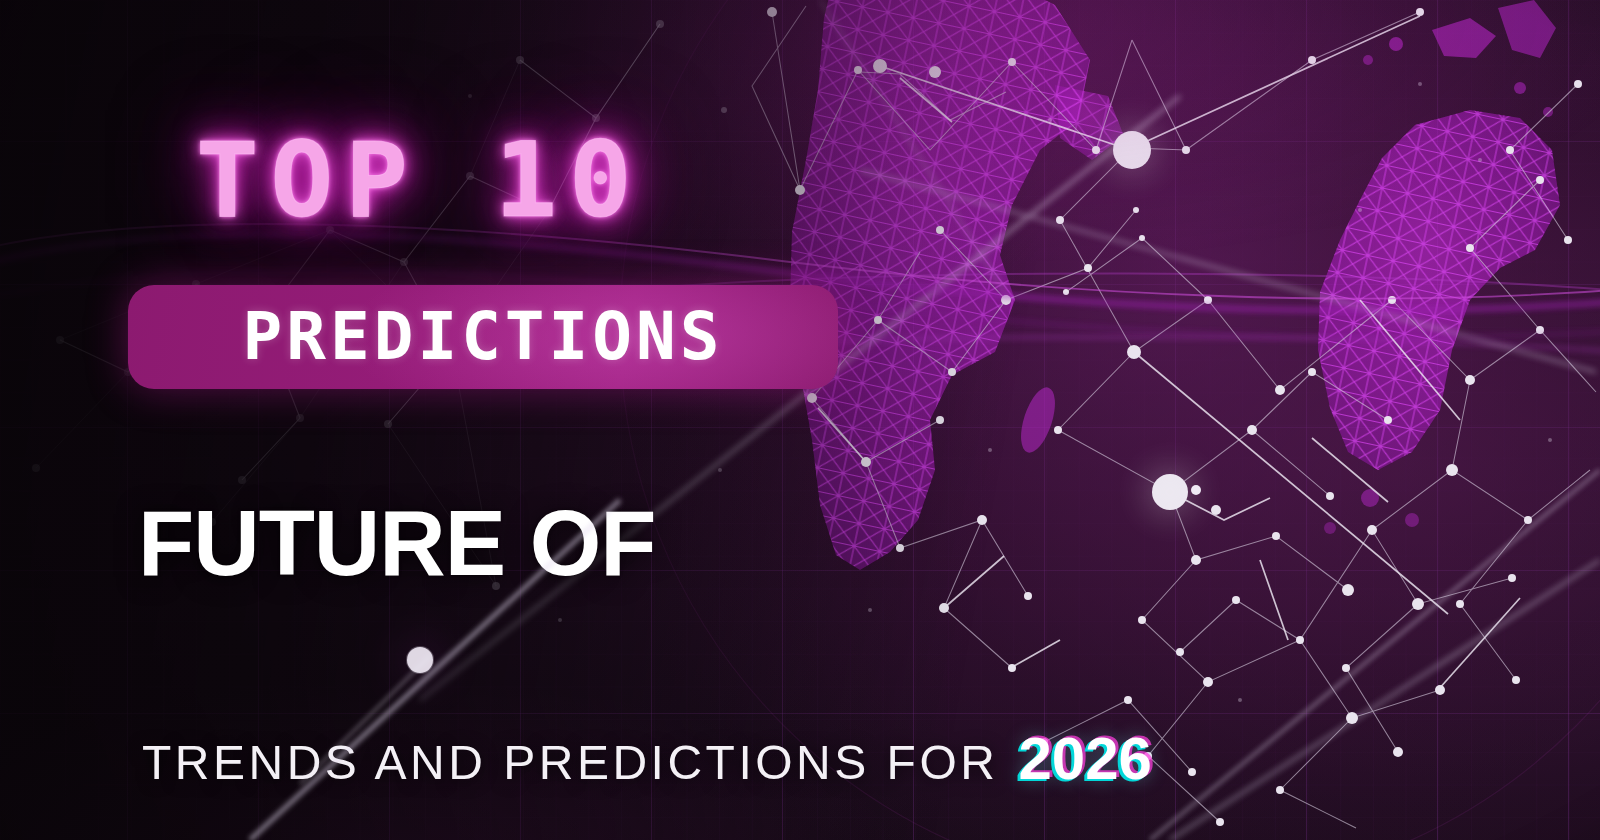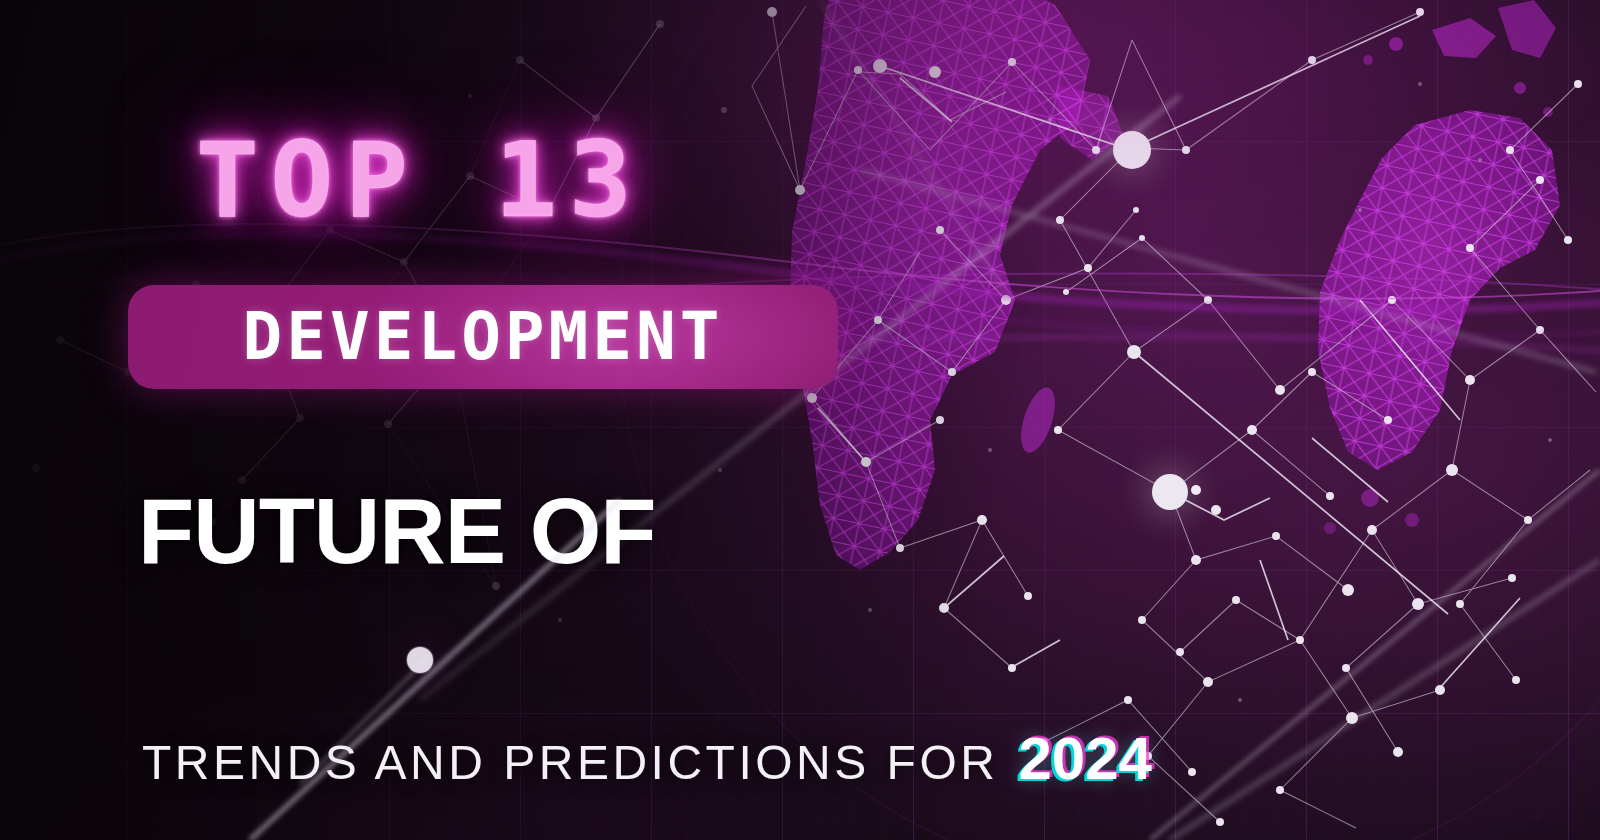--- a/index.html
+++ b/index.html
@@ -112,21 +112,21 @@
     line-height:1;
     letter-spacing:4px;
     color:#ffffff;
     white-space:nowrap;
     text-shadow:0 0 10px rgba(255,255,255,.22);
   }
 
   
   .headline{
     position:absolute;
-    left:138px; top:486px;
+    left:138px; top:498px;
     color:#ffffff;
     font-family:"Liberation Sans", sans-serif;
     font-weight:700;
     font-size:92px;
     line-height:.98;
     letter-spacing:-1px;
     white-space:nowrap;
     text-shadow:0 2px 26px rgba(0,0,0,.75), 0 0 3px rgba(0,0,0,.5);
   }
   .headline .l1{display:block;}
@@ -439,33 +439,33 @@
         <circle cx="1420" cy="84" r="2"></circle>
     </g>
   </svg>
 
   <div class="layer bg-topglow"></div>
   <div class="layer bg-botglow"></div>
   <div class="layer bg-vignette"></div>
 
   <div class="content">
 
-    <div class="top10">TOP 13</div>
+    <div class="top10">TOP 10</div>
 
     <div class="badge">
-      <span class="badge-text">DEVELOPMENT</span>
+      <span class="badge-text">PREDICTIONS</span>
     </div>
 
     <div class="headline">
       <span class="l1">FUTURE OF</span>
     </div>
 
     <div class="subtitle">
       <span class="sub-text">TRENDS AND PREDICTIONS FOR</span>
-      <span class="sub-year">2024</span>
+      <span class="sub-year">2026</span>
     </div>
   </div>
 
   <svg class="fx" viewBox="0 0 1600 840" xmlns="http://www.w3.org/2000/svg">
     <defs>
       <filter id="fFg" x="-40%" y="-40%" width="180%" height="180%">
         <feGaussianBlur stdDeviation="2.6"></feGaussianBlur>
       </filter>
       <linearGradient id="gStreak" x1="0" y1="0" x2="1" y2="1">
         <stop offset="0%" stop-color="#ffffff" stop-opacity="0"></stop>

